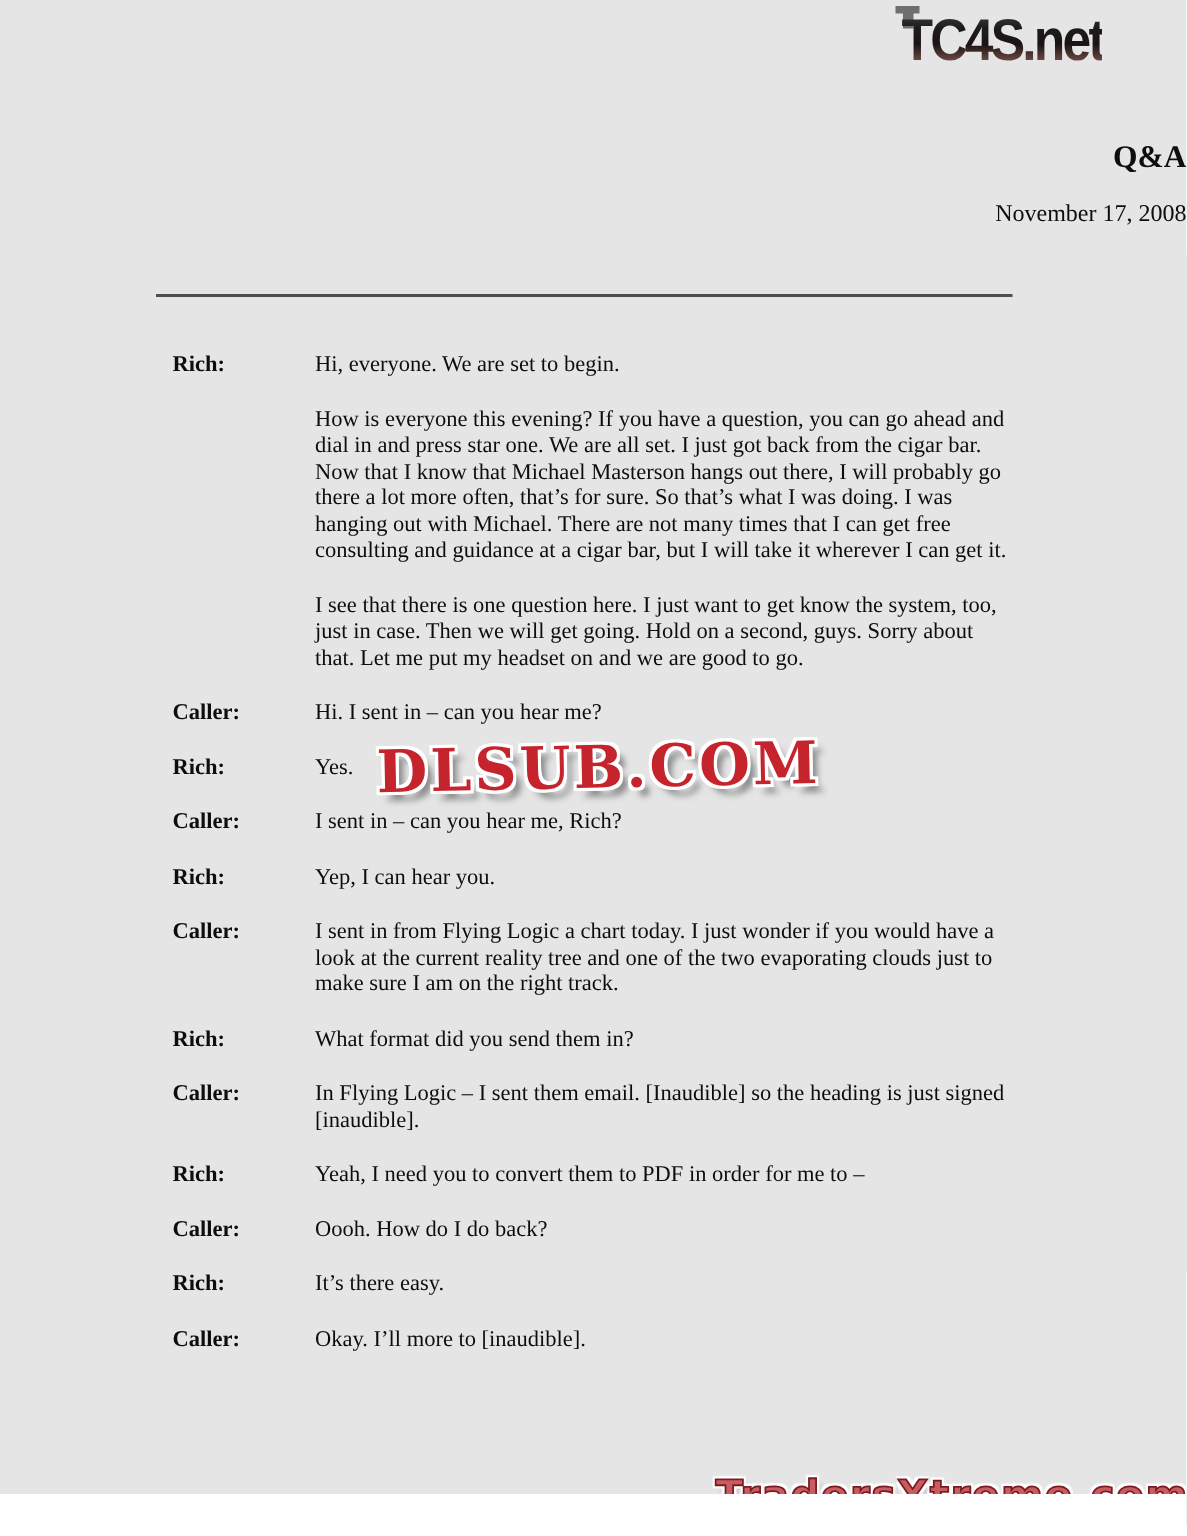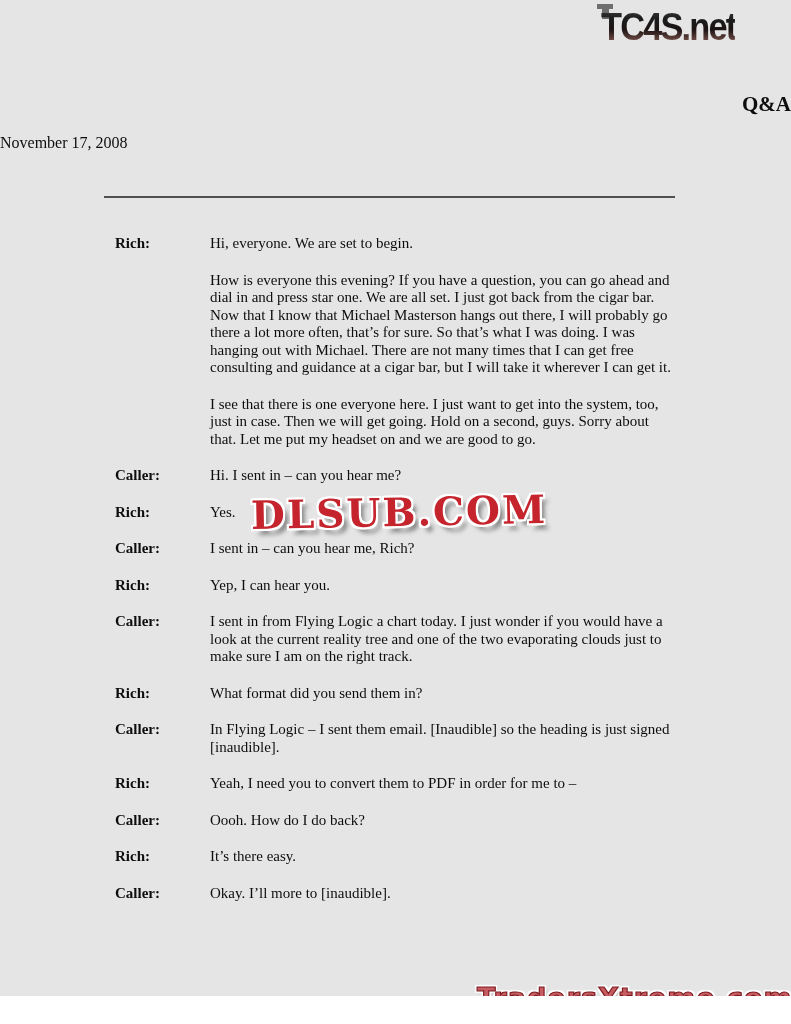--- a/index.html
+++ b/index.html
@@ -40,21 +40,21 @@
   }
 
   
   .doc-title {
     position: absolute; top: 92px; left: 0; width: 791px;
     text-align: right;
     font-size: 21px; font-weight: bold;
   }
   .doc-date {
     position: absolute; top: 134px; left: 0; width: 791px;
-    text-align: left;
+    text-align: right;
     font-size: 16px;
   }
   .rule {
     position: absolute; top: 196px; left: 104px;
     width: 571px; height: 1.6px;
     background: #4f4f4f;
   }
 
   
   .dialogue {
@@ -118,21 +118,21 @@
     <div class="row">
       <div class="speaker">Rich:</div>
       <div class="utterance">Hi, everyone. We are set to begin.</div>
     </div>
     <div class="row">
       <div class="speaker"></div>
       <div class="utterance">How is everyone this evening? If you have a question, you can go ahead and dial in and press star one. We are all set. I just got back from the cigar bar. Now that I know that Michael Masterson hangs out there, I will probably go there a lot more often, that’s for sure. So that’s what I was doing. I was hanging out with Michael. There are not many times that I can get free consulting and guidance at a cigar bar, but I will take it wherever I can get it.</div>
     </div>
     <div class="row">
       <div class="speaker"></div>
-      <div class="utterance">I see that there is one everyone here. I just want to get into the system, too, just in case. Then we will get going. Hold on a second, guys. Sorry about that. Let me put my headset on and we are good to go.</div>
+      <div class="utterance">I see that there is one question here. I just want to get know the system, too, just in case. Then we will get going. Hold on a second, guys. Sorry about that. Let me put my headset on and we are good to go.</div>
     </div>
     <div class="row">
       <div class="speaker">Caller:</div>
       <div class="utterance">Hi. I sent in – can you hear me?</div>
     </div>
     <div class="row">
       <div class="speaker">Rich:</div>
       <div class="utterance">Yes.</div>
     </div>
     <div class="row">

